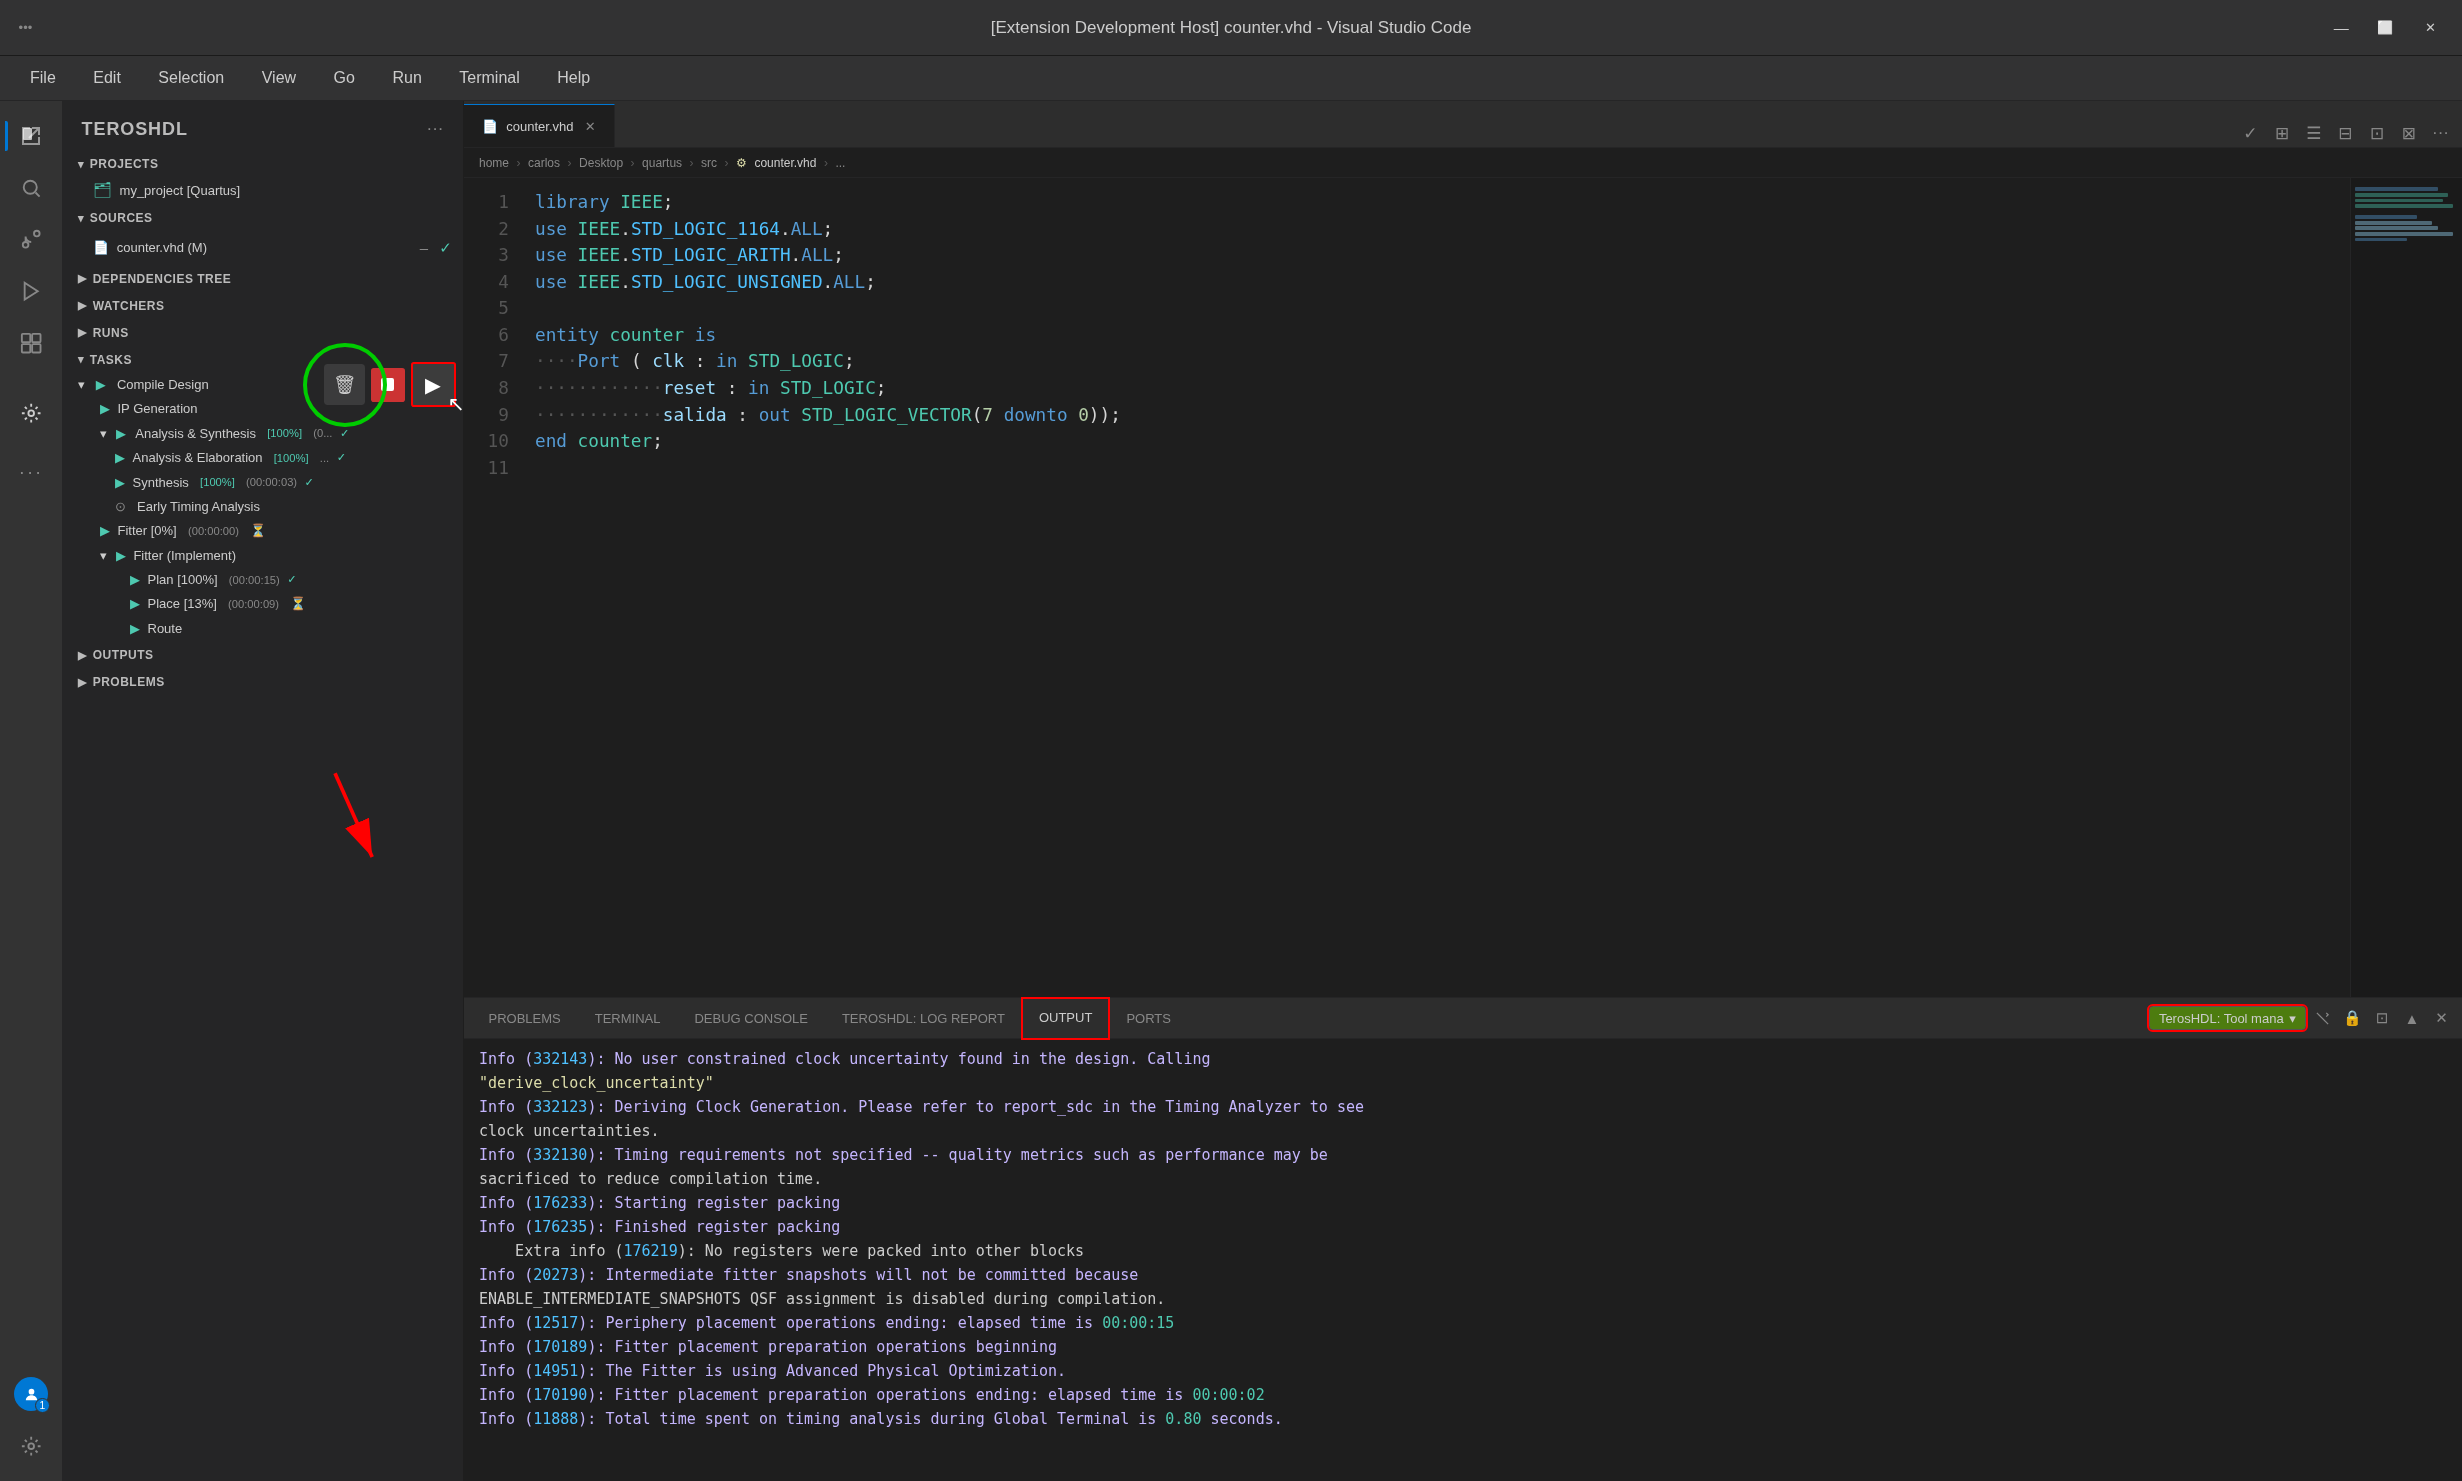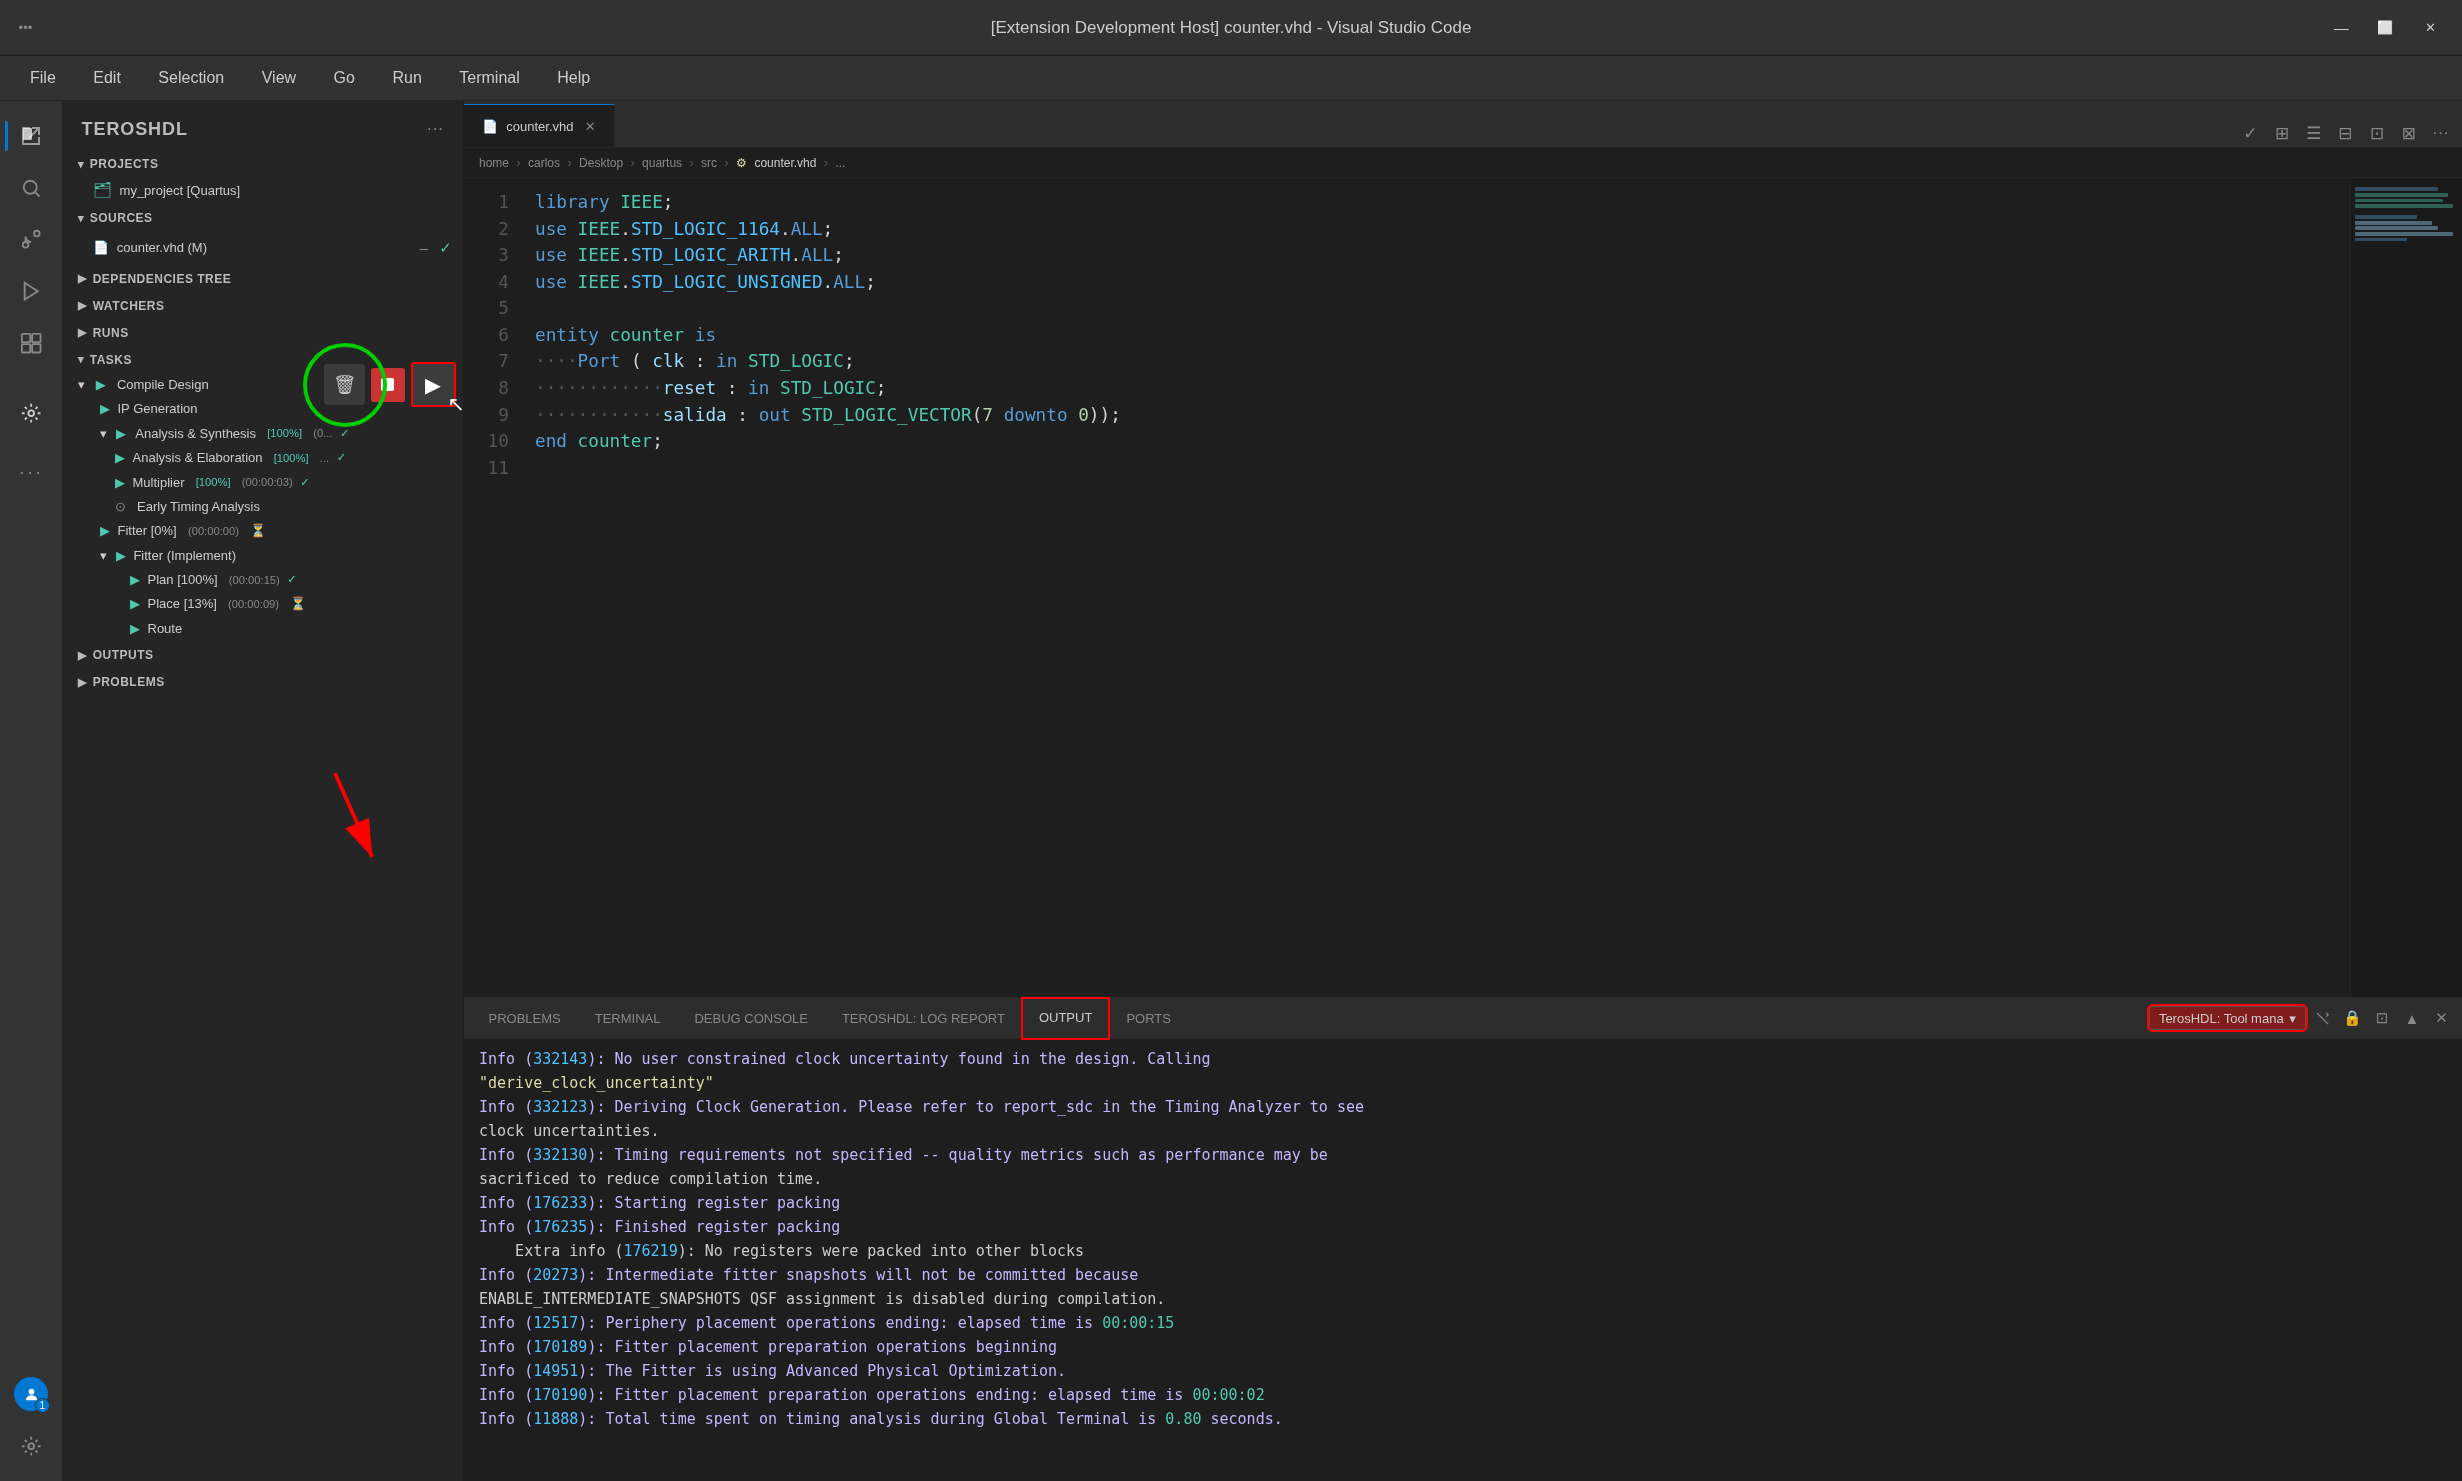--- a/index.html
+++ b/index.html
@@ -396,21 +396,21 @@
       cursor: pointer;
       font-size: 15px;
       width: 26px;
       height: 26px;
       display: flex;
       align-items: center;
       justify-content: center;
       border-radius: 3.7px;
     }
     .dropdown-select {
-      background: #7f1d1d;
+      background: #4d7c0f;
       color: #cccccc;
       border: 0.9px solid #555;
       border-radius: 3.7px;
       padding: 3.7px 9.3px;
       font-size: 13px;
       cursor: pointer;
       display: flex;
       align-items: center;
       gap: 5.6px;
       outline: 2.8px solid #ff0000;
@@ -667,21 +667,21 @@
     <div class="task-item sub2">
       <span style="color: #4ec9b0;">▶</span>
       <span>Analysis &amp; Elaboration</span>
       <span style="color: #4ec9b0; margin-left: 3.7px; font-size: 11.2px;">[100%]</span>
       <span style="color: #888; font-size: 11.2px; margin-left: 3.7px;">...</span>
       <span style="color: #4ec9b0; font-size: 11.2px;">✓</span>
     </div>
 
     <div class="task-item sub2">
       <span style="color: #4ec9b0;">▶</span>
-      <span>Multiplier</span>
+      <span>Synthesis</span>
       <span style="color: #4ec9b0; margin-left: 3.7px; font-size: 11.2px;">[100%]</span>
       <span style="color: #888; font-size: 11.2px; margin-left: 3.7px;">(00:00:03)</span>
       <span style="color: #4ec9b0; font-size: 11.2px;">✓</span>
     </div>
 
     <div class="task-item sub2">
       <span style="color: #888; margin-right: 3.7px;">⊙</span>
       <span>Early Timing Analysis</span>
     </div>
 

